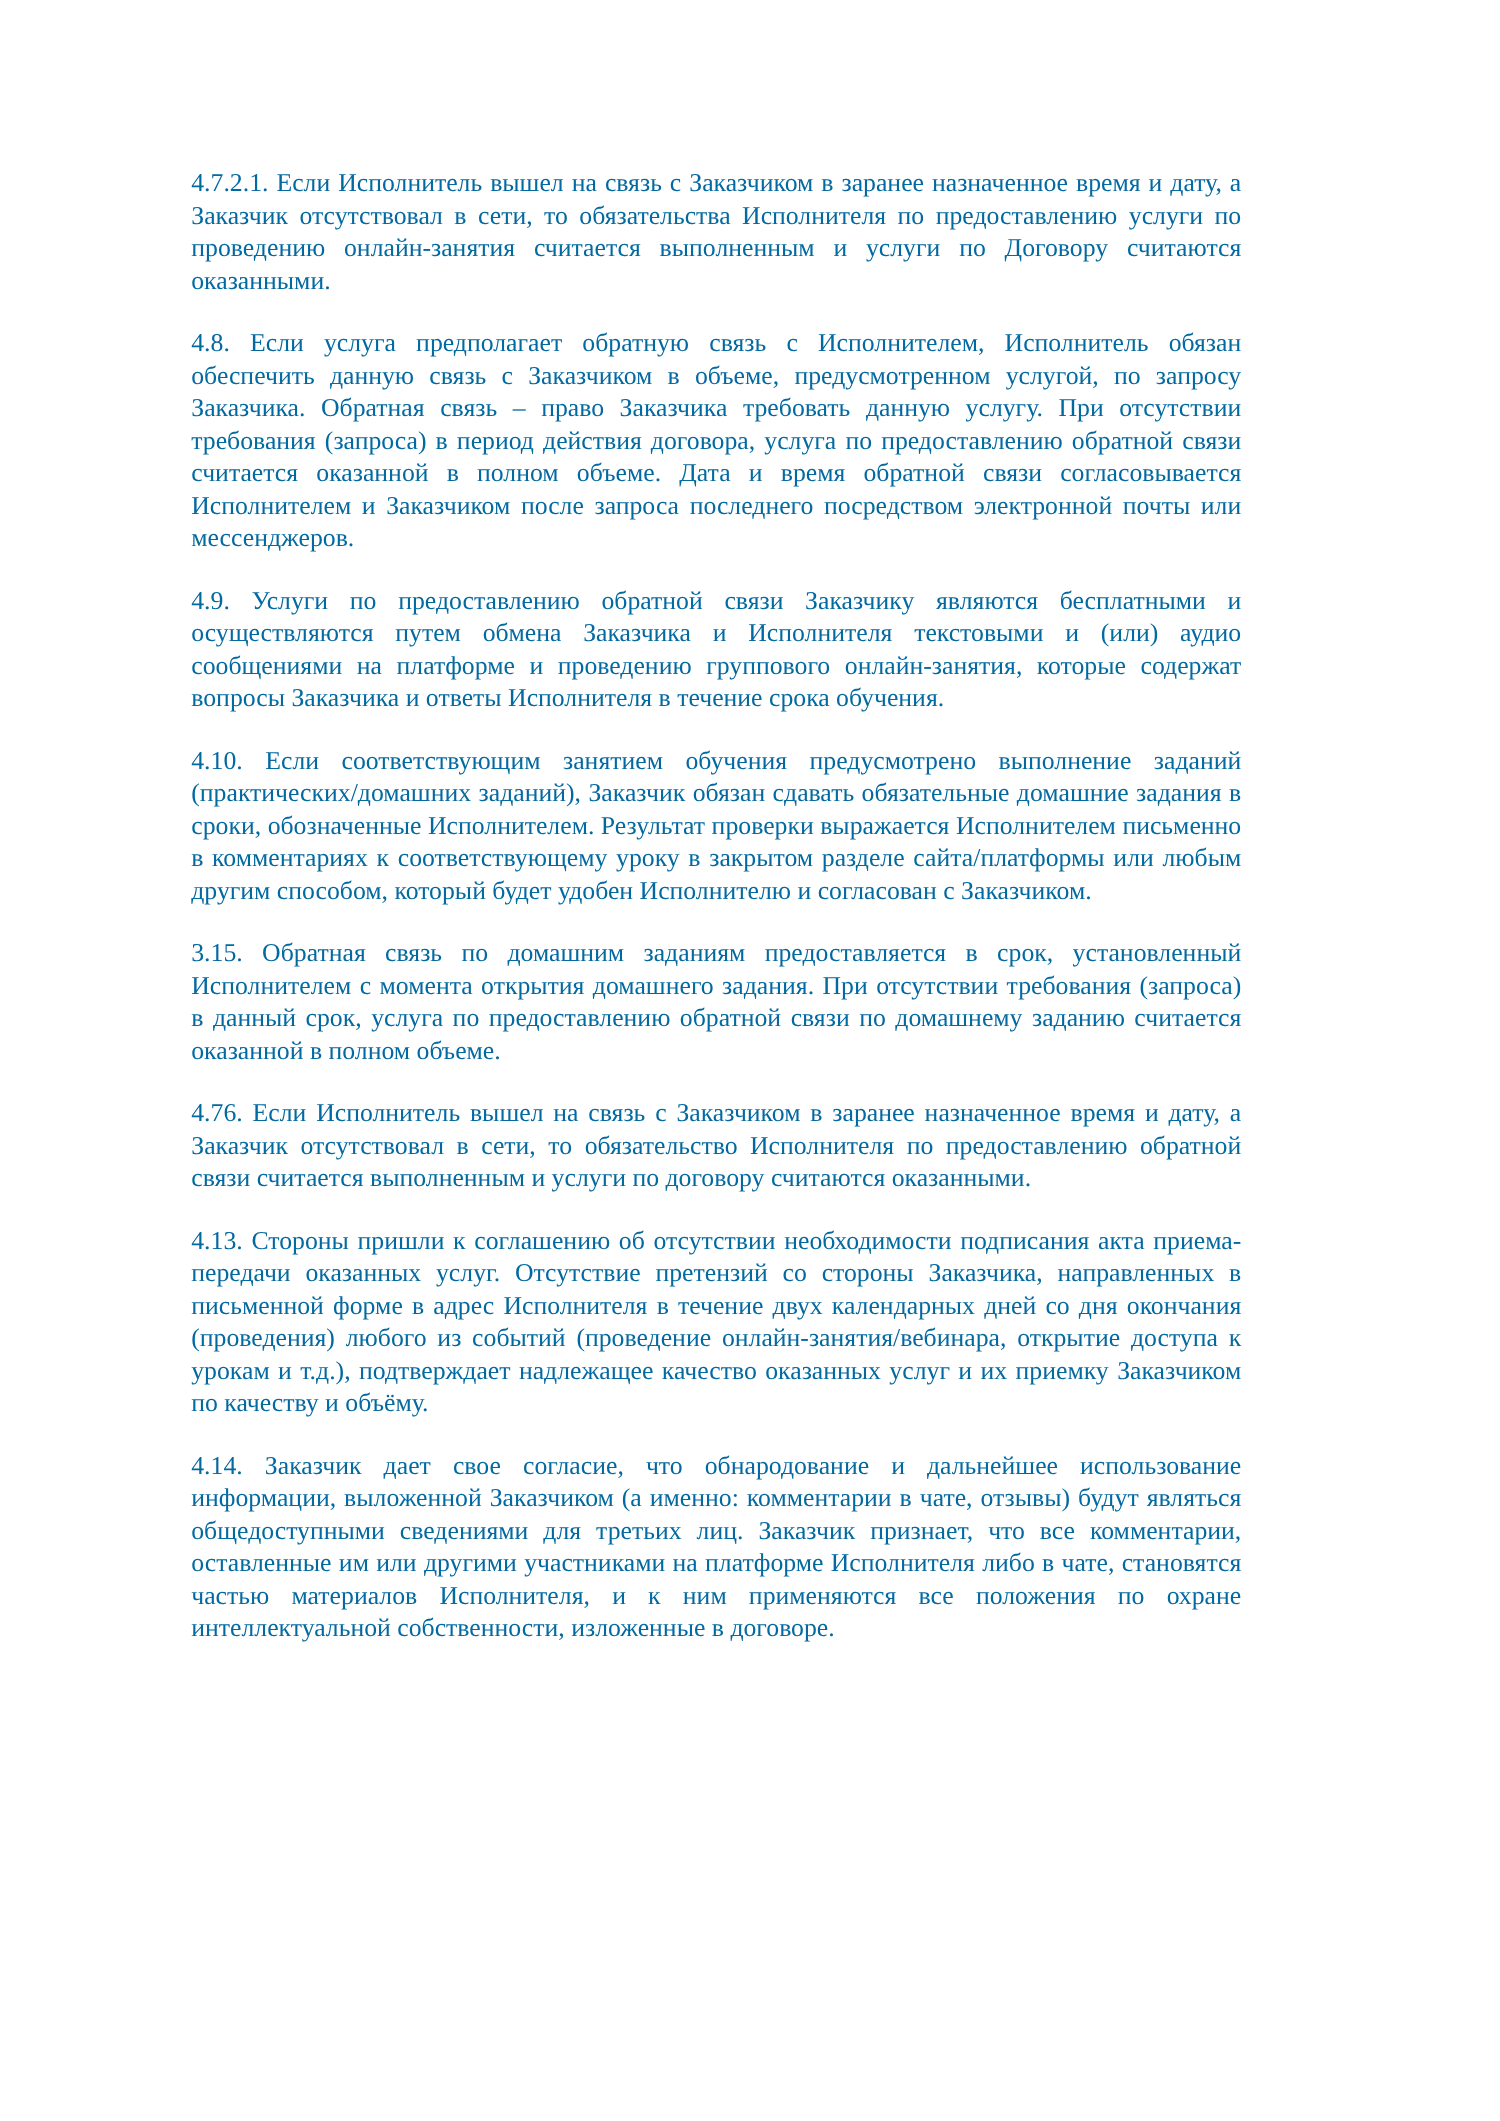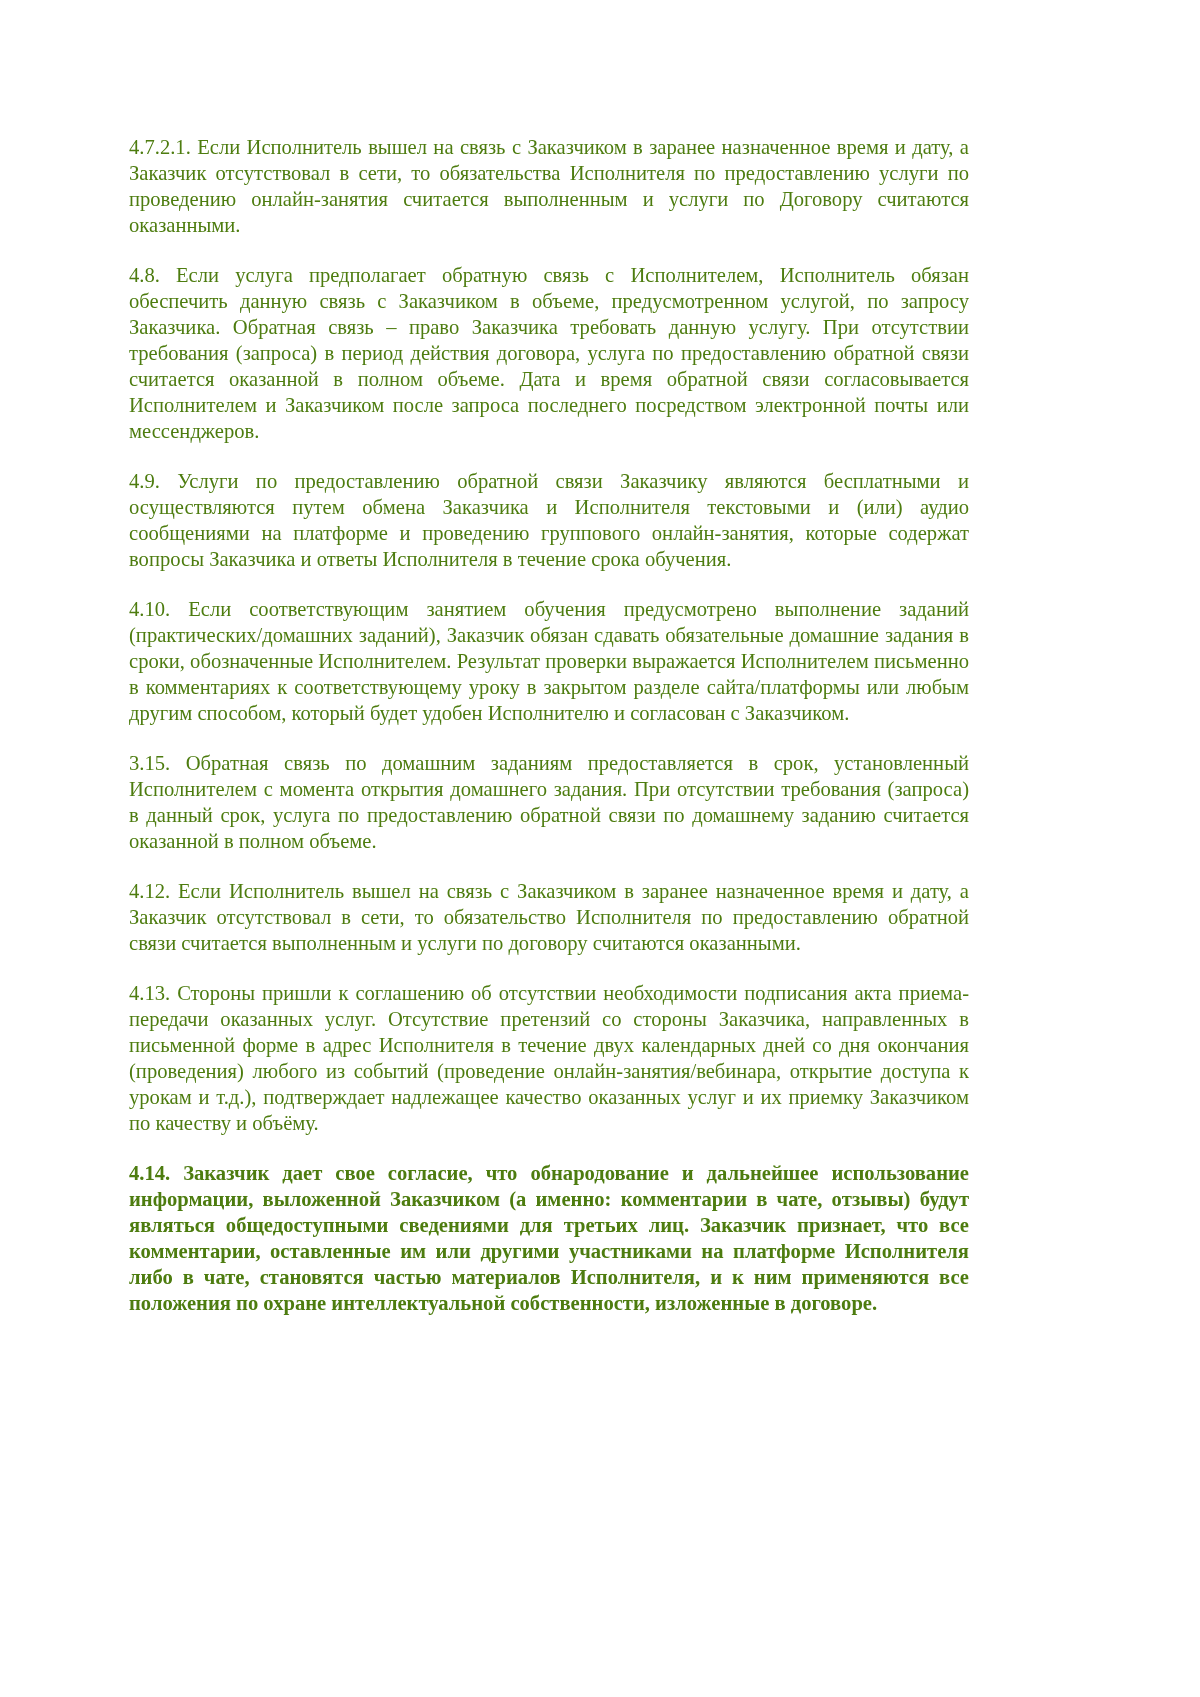--- a/index.html
+++ b/index.html
@@ -8,41 +8,41 @@
       background: #ffffff;
     }
     body {
       width: 1200px;
       height: 1697px;
       position: relative;
       overflow: hidden;
     }
     .page {
       position: absolute;
-      left: 129px;
+      left: 153px;
       top: 134px;
       width: 840px;
       font-family: "Liberation Serif", "DejaVu Serif", serif;
       font-size: 20.6px;
       line-height: 26px;
-      color: #4d7c0f;
+      color: #0369a1;
     }
     .clause {
       margin: 0 0 24px 0;
       text-align: justify;
       text-align-last: left;
       hyphens: none;
     }
-    .clause.tight { margin-bottom: 4px; font-weight: bold; }
+    .clause.tight { margin-bottom: 4px; }
   </style>
 </head>
 <body>
 
 <div class="page">
   <p class="clause">4.7.2.1. Если Исполнитель вышел на связь с Заказчиком в заранее назначенное время и дату, а Заказчик отсутствовал в сети, то обязательства Исполнителя по предоставлению услуги по проведению онлайн-занятия считается выполненным и услуги по Договору считаются оказанными.</p>
   <p class="clause">4.8. Если услуга предполагает обратную связь с Исполнителем, Исполнитель обязан обеспечить данную связь с Заказчиком в объеме, предусмотренном услугой, по запросу Заказчика. Обратная связь – право Заказчика требовать данную услугу. При отсутствии требования (запроса) в период действия договора, услуга по предоставлению обратной связи считается оказанной в полном объеме. Дата и время обратной связи согласовывается Исполнителем и Заказчиком после запроса последнего посредством электронной почты или мессенджеров.</p>
   <p class="clause">4.9. Услуги по предоставлению обратной связи Заказчику являются бесплатными и осуществляются путем обмена Заказчика и Исполнителя текстовыми и (или) аудио сообщениями на платформе и проведению группового онлайн-занятия, которые содержат вопросы Заказчика и ответы Исполнителя в течение срока обучения.</p>
   <p class="clause">4.10. Если соответствующим занятием обучения предусмотрено выполнение заданий (практических/домашних заданий), Заказчик обязан сдавать обязательные домашние задания в сроки, обозначенные Исполнителем. Результат проверки выражается Исполнителем письменно в комментариях к соответствующему уроку в закрытом разделе сайта/платформы или любым другим способом, который будет удобен Исполнителю и согласован с Заказчиком.</p>
   <p class="clause">3.15. Обратная связь по домашним заданиям предоставляется в срок, установленный Исполнителем с момента открытия домашнего задания. При отсутствии требования (запроса) в данный срок, услуга по предоставлению обратной связи по домашнему заданию считается оказанной в полном объеме.</p>
-  <p class="clause">4.12. Если Исполнитель вышел на связь с Заказчиком в заранее назначенное время и дату, а Заказчик отсутствовал в сети, то обязательство Исполнителя по предоставлению обратной связи считается выполненным и услуги по договору считаются оказанными.</p>
+  <p class="clause">4.76. Если Исполнитель вышел на связь с Заказчиком в заранее назначенное время и дату, а Заказчик отсутствовал в сети, то обязательство Исполнителя по предоставлению обратной связи считается выполненным и услуги по договору считаются оказанными.</p>
   <p class="clause">4.13. Стороны пришли к соглашению об отсутствии необходимости подписания акта приема-передачи оказанных услуг. Отсутствие претензий со стороны Заказчика, направленных в письменной форме в адрес Исполнителя в течение двух календарных дней со дня окончания (проведения) любого из событий (проведение онлайн-занятия/вебинара, открытие доступа к урокам и т.д.), подтверждает надлежащее качество оказанных услуг и их приемку Заказчиком по качеству и объёму.</p>
   <p class="clause tight">4.14. Заказчик дает свое согласие, что обнародование и дальнейшее использование информации, выложенной Заказчиком (а именно: комментарии в чате, отзывы) будут являться общедоступными сведениями для третьих лиц. Заказчик признает, что все комментарии, оставленные им или другими участниками на платформе Исполнителя либо в чате, становятся частью материалов Исполнителя, и к ним применяются все положения по охране интеллектуальной собственности, изложенные в договоре.</p>
 </div>
 
 </body></html>

